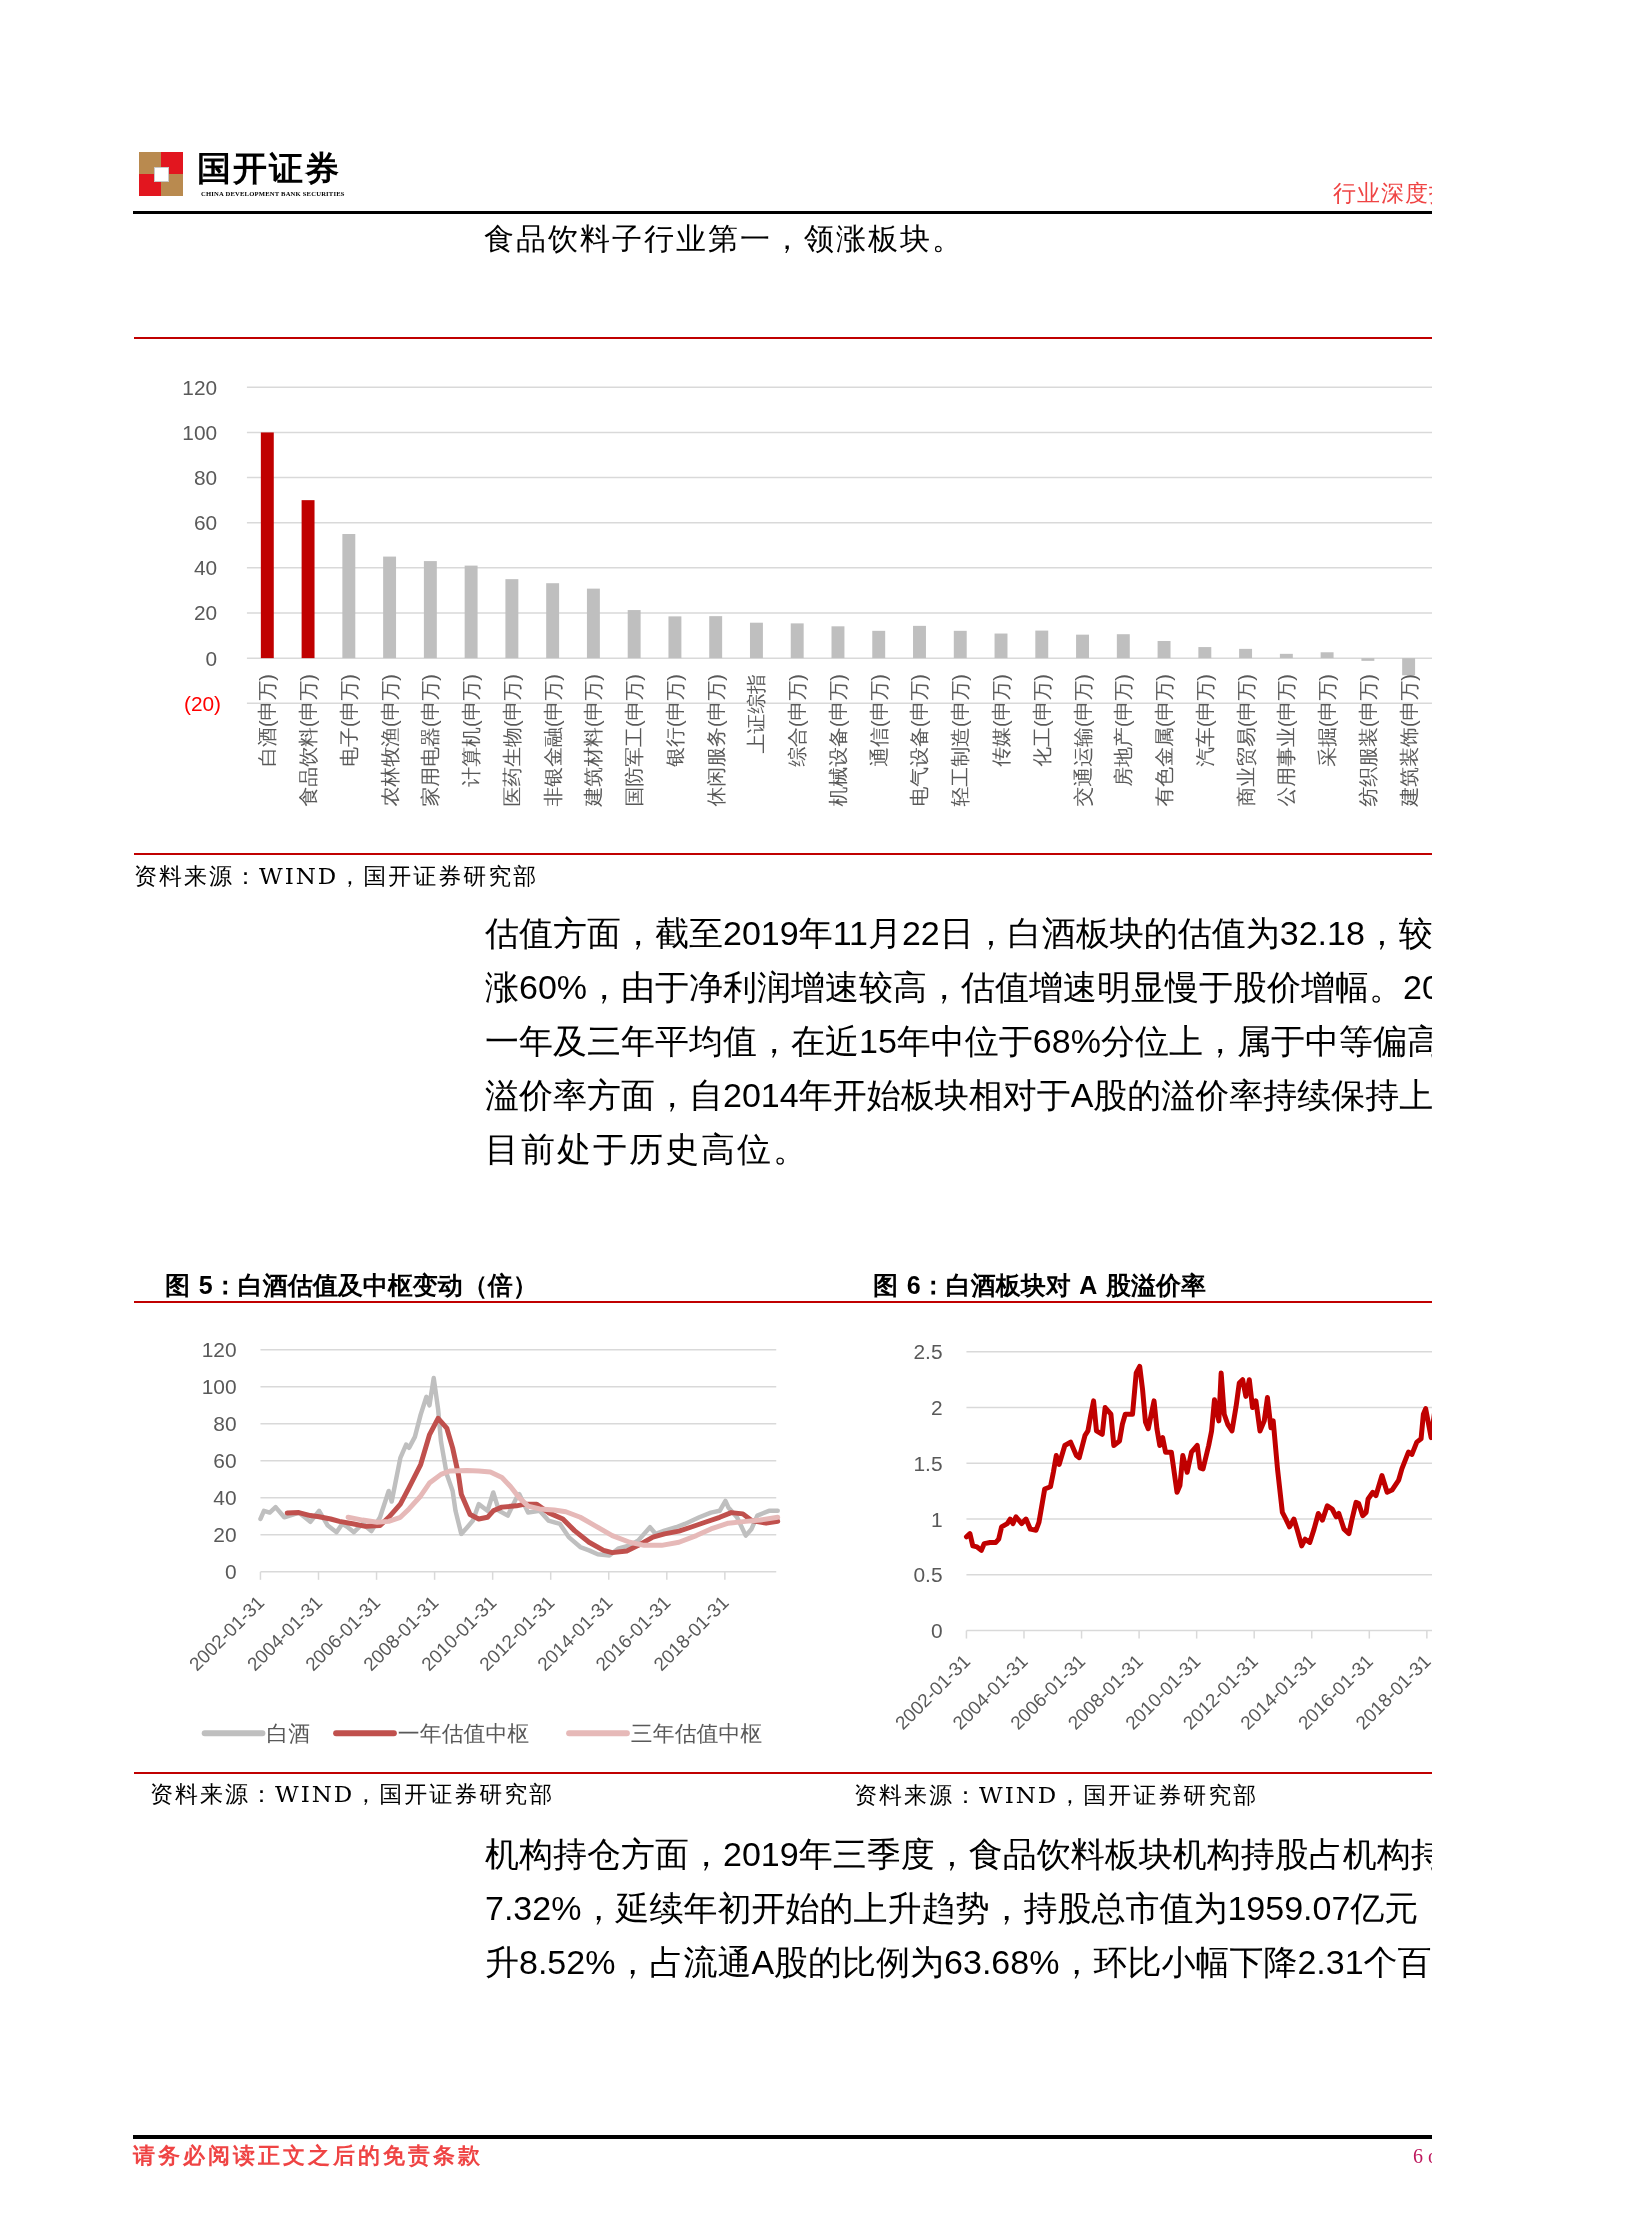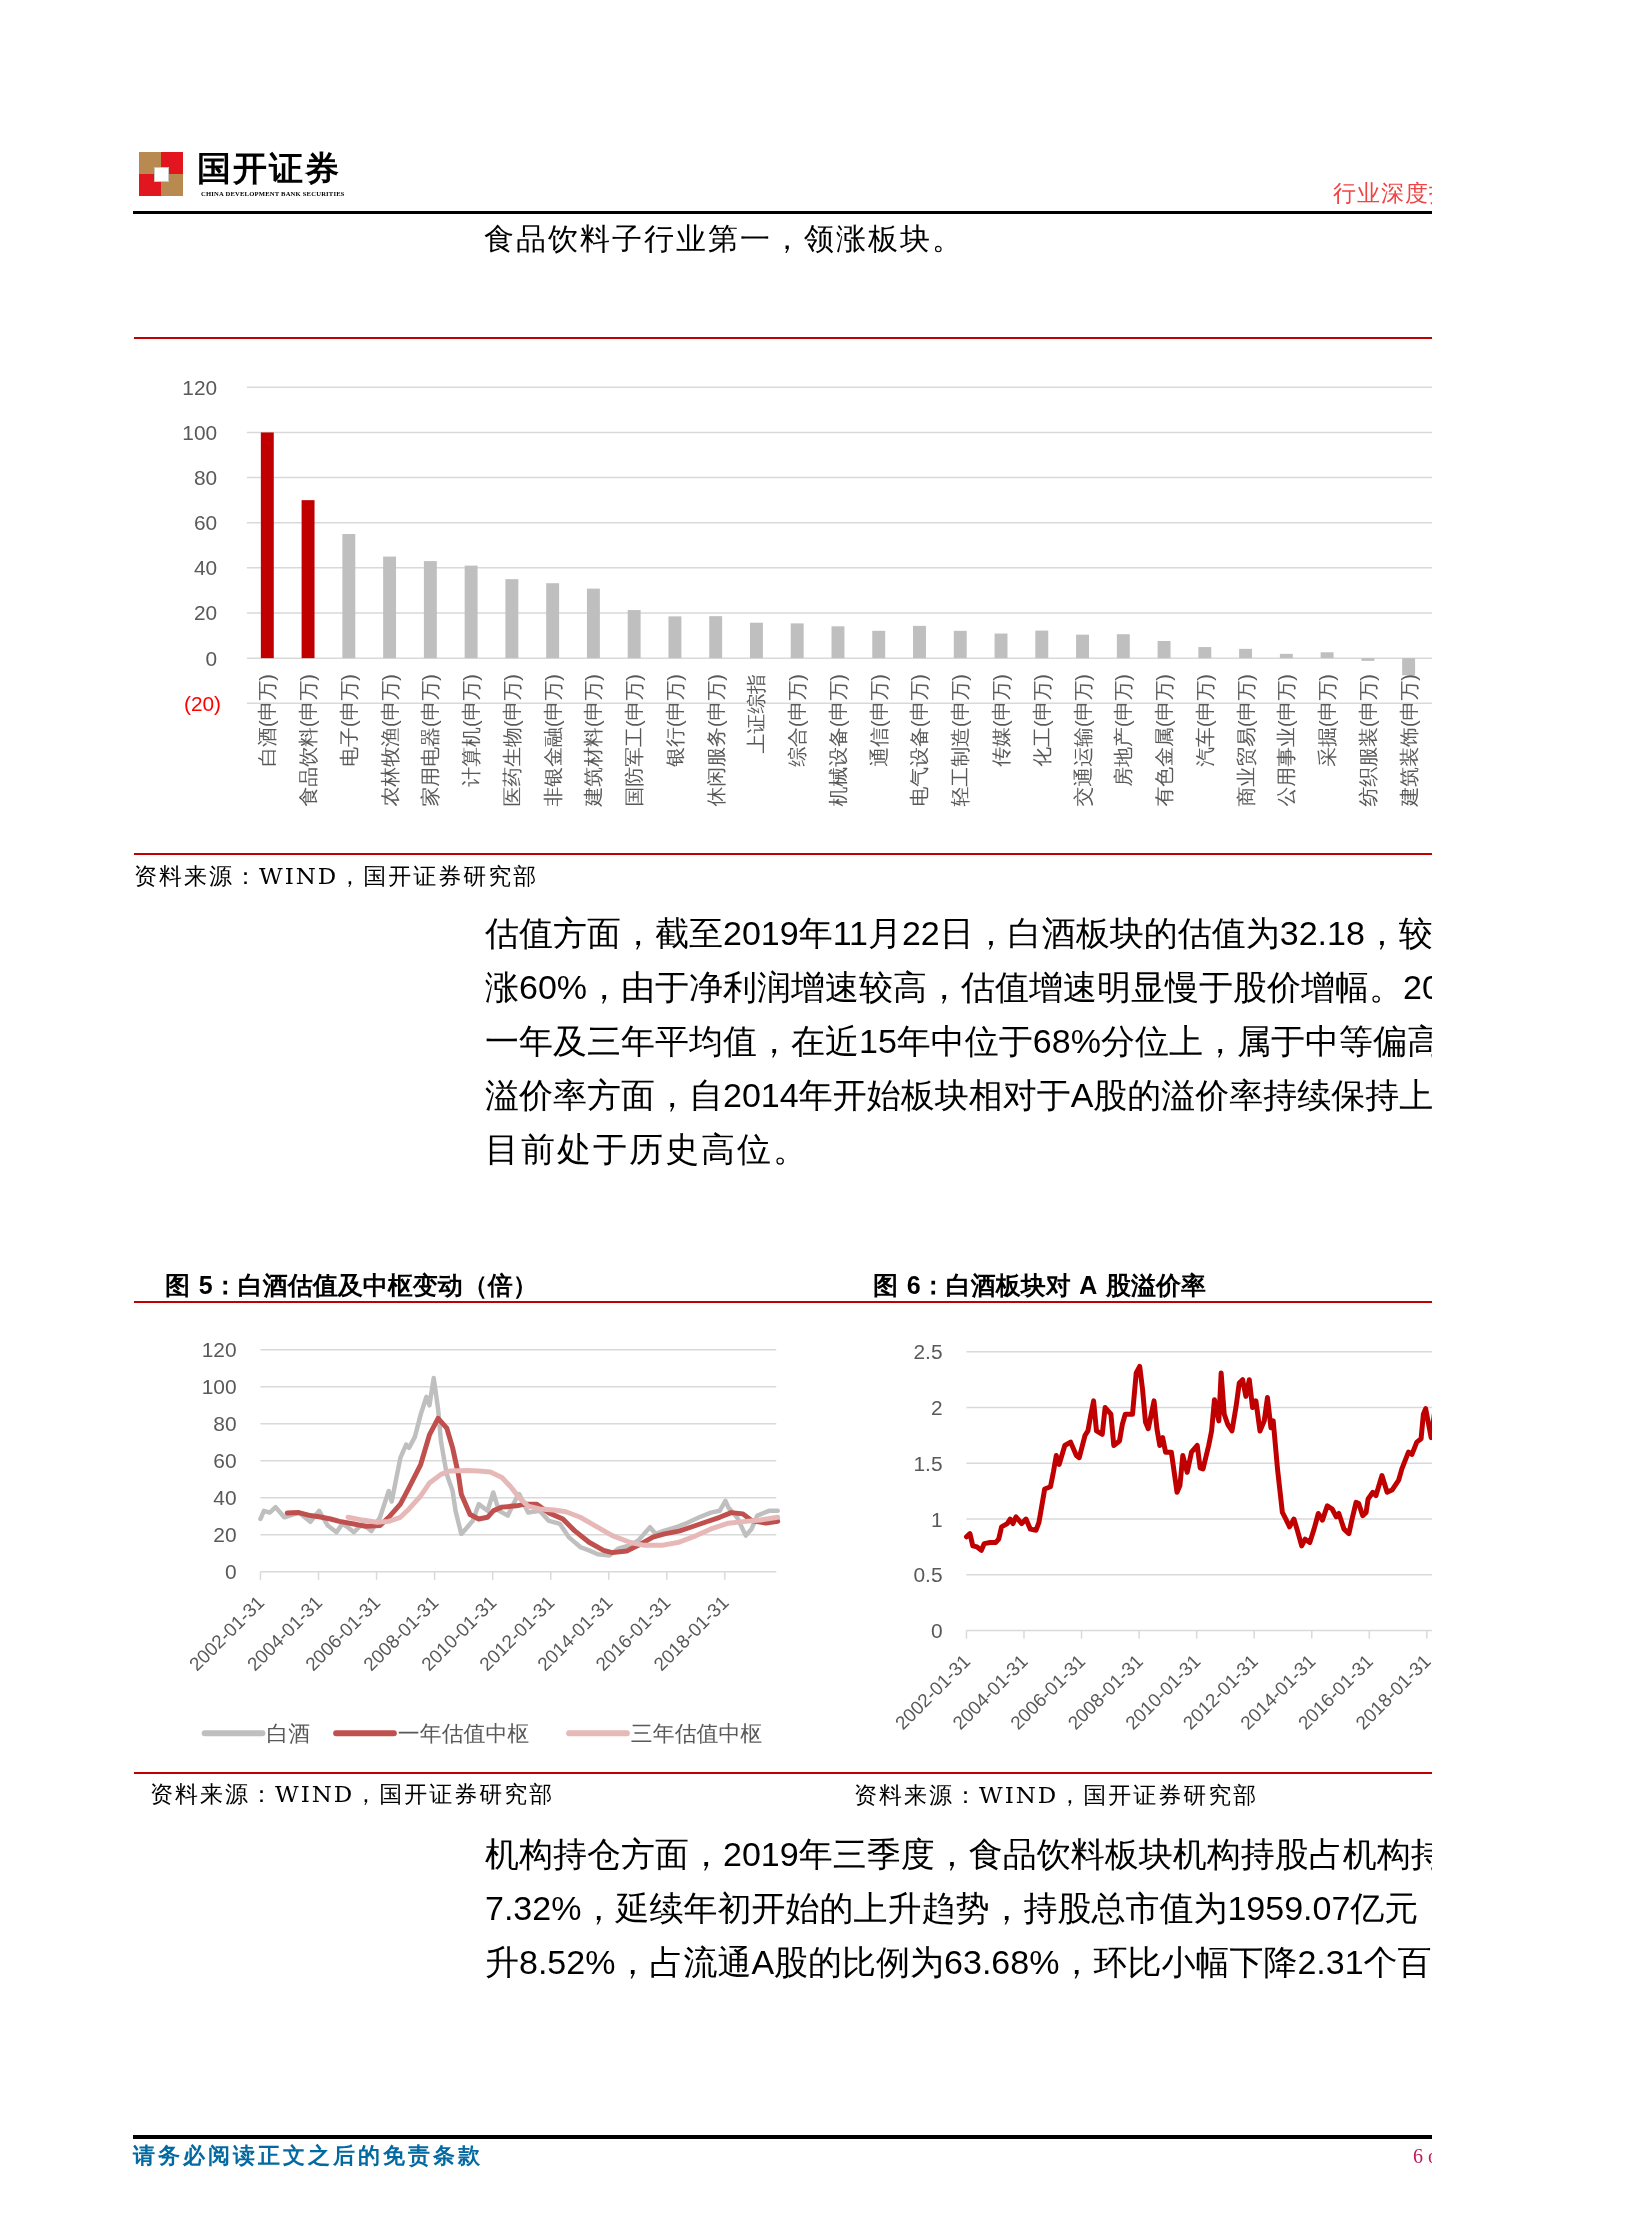--- a/index.html
+++ b/index.html
@@ -25,21 +25,21 @@
   .fig-title { font-size:26px; font-weight:bold; line-height:30px; white-space:nowrap; }
   .fig-title-sm { font-size:25px; font-weight:bold; line-height:30px; white-space:nowrap; }
   .source { font-size:23px; letter-spacing:2px; line-height:28px; white-space:nowrap; }
 
   .para { left:485px; width:1041px; }
   .para .line { height:54px; line-height:54px; font-size:34px; white-space:nowrap; }
   .para2 .line { height:54px; line-height:54px; }
   .just { text-align:justify; text-align-last:justify; text-justify:inter-character; }
   .last { letter-spacing:2px; }
 
-  #footer-text { left:133px; top:2142px; font-size:22px; font-weight:bold; color:#0369a1; letter-spacing:3px; line-height:26px; white-space:nowrap; }
+  #footer-text { left:133px; top:2142px; font-size:22px; font-weight:bold; color:#ef4444; letter-spacing:3px; line-height:26px; white-space:nowrap; }
   #footer-page { left:1413px; top:2144px; font-size:20px; color:#be185d; line-height:24px; white-space:nowrap; font-family:"Liberation Serif",serif; }
 
   svg text { font-family:"Liberation Sans","DejaVu Sans",sans-serif; fill:#595959; }
   svg text.tick { font-size:21px; }
   svg text.cat { font-size:20px; }
   svg text.date { font-size:19px; }
   svg text.legend { font-size:22px; }
 </style>
 </head>
 <body>

